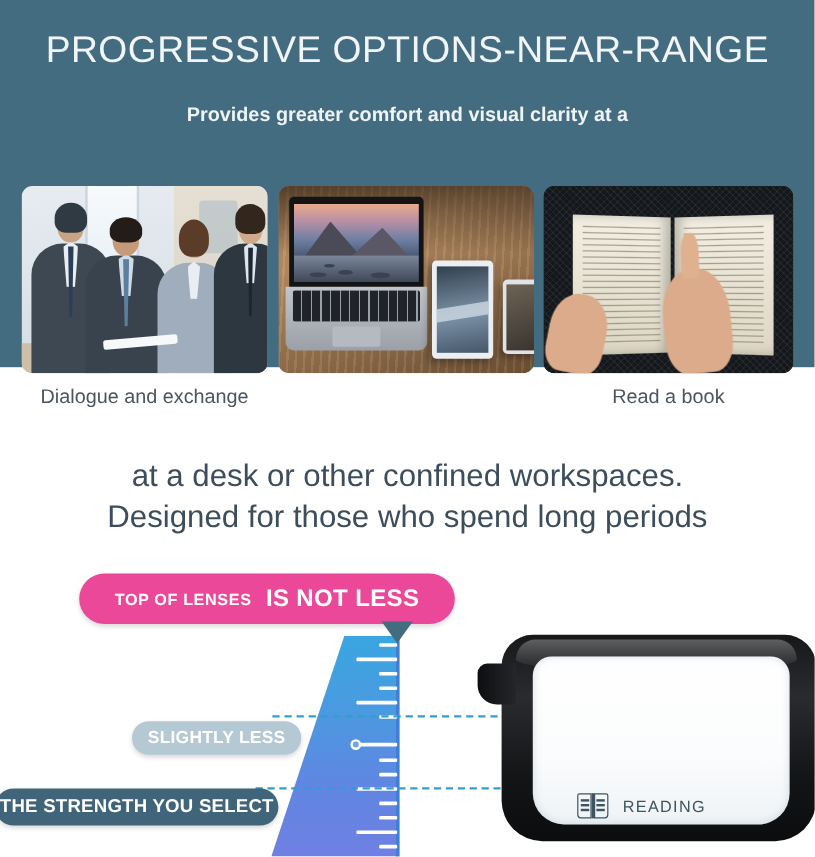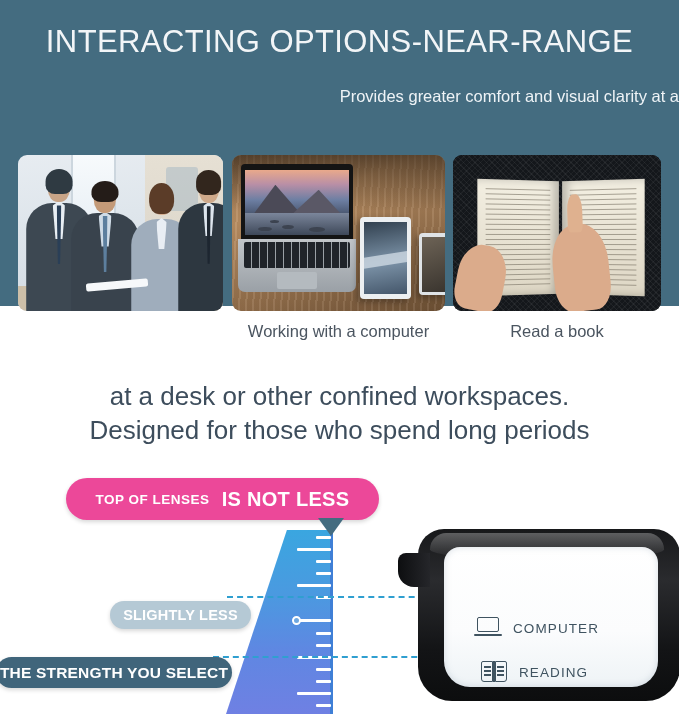--- a/index.html
+++ b/index.html
@@ -22,22 +22,22 @@
     position:absolute;left:0;top:24px;width:679px;
     text-align:center;
     color:#f2f5f7;
     font-size:31px;
     letter-spacing:.4px;
     font-weight:400;
     white-space:nowrap;
   }
   .subline{
     position:absolute;left:0;top:84px;width:679px;
-    text-align:right;color:#eef3f6;
-    font-size:16.5px;line-height:25px;font-weight:400;
+    text-align:center;color:#eef3f6;
+    font-size:16.5px;line-height:25px;font-weight:700;
   }
   .subline span{display:block;}
 
   
   .photos{position:absolute;left:0;top:155px;width:679px;height:156px;}
   .photo{
     position:absolute;top:0;height:156px;border-radius:9px;overflow:hidden;
   }
   .photo.p1{left:18px;width:205px;}
   .photo.p2{left:232px;width:213px;}
@@ -235,21 +235,21 @@
   .ic-book .ln{position:absolute;height:1.5px;background:#3f5360;}
   .ic-book .spine{position:absolute;left:13px;top:2px;width:2px;height:21px;background:#3f5360;}
 </style>
 </head>
 <body>
 
 <div id="page">
 
   <div class="header-band"></div>
 
-  <div class="headline">INTERACTING OPTIONS-NEAR-RANGE</div>
+  <div class="headline">PROGRESSIVE OPTIONS-NEAR-RANGE</div>
 
   <div class="subline">
     <span>Provides greater comfort and visual clarity at a</span>
   </div>
 
   <div class="photos">
 
     <div class="photo p1">
       <div class="scene sc-meeting">
         <div class="window"></div>
@@ -330,21 +330,21 @@
         </div>
         <div class="hand handL"></div>
         <div class="hand handR">
           <div class="finger"></div>
         </div>
       </div>
     </div>
   </div>
 
   <div class="captions">
-    <div class="cap c2">Working with a computer</div>
+    <div class="cap c1">Dialogue and exchange</div>
     <div class="cap c3">Read a book</div>
   </div>
 
   <div class="tagline">
     <span>at a desk or other confined workspaces.</span>
     <span>Designed for those who spend long periods</span>
   </div>
 
   <div class="diagram">
 
@@ -390,27 +390,20 @@
   </div>
 
   <div class="glasses">
     <div class="frame-outer"></div>
     <div class="frame-gloss"></div>
     <div class="temple"></div>
 
     <div class="lens">
 
 
-      <div class="lens-row r2">
-        <span class="icn ic-laptop">
-          <span class="scr"></span>
-            <span class="bs"></span>
-        </span>
-        <span class="lbl">COMPUTER</span>
-      </div>
 
       <div class="lens-row r3">
         <span class="icn ic-book">
           <span class="pgl"></span>
             <span class="pgr"></span>
             <span class="spine"></span>
           <span class="ln" style="left:4px;top:7px;width:7px"></span>
           <span class="ln" style="left:4px;top:11px;width:7px"></span>
           <span class="ln" style="left:4px;top:15px;width:7px"></span>
           <span class="ln" style="left:17px;top:7px;width:7px"></span>

